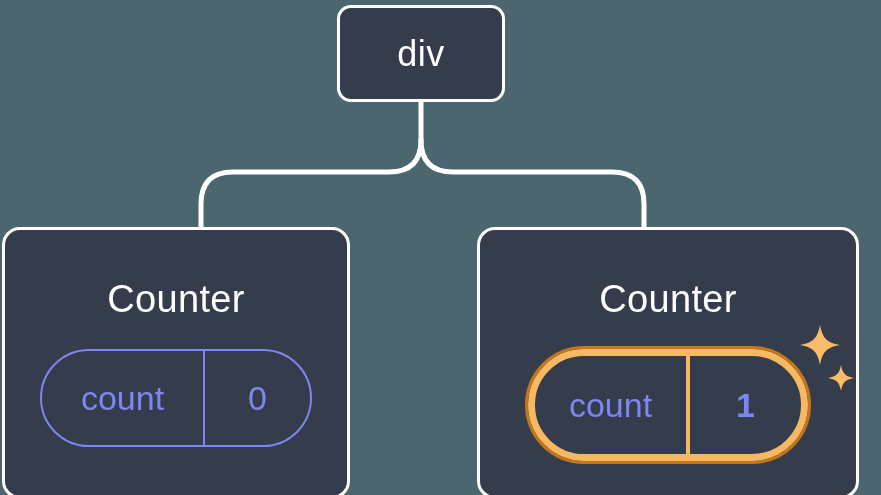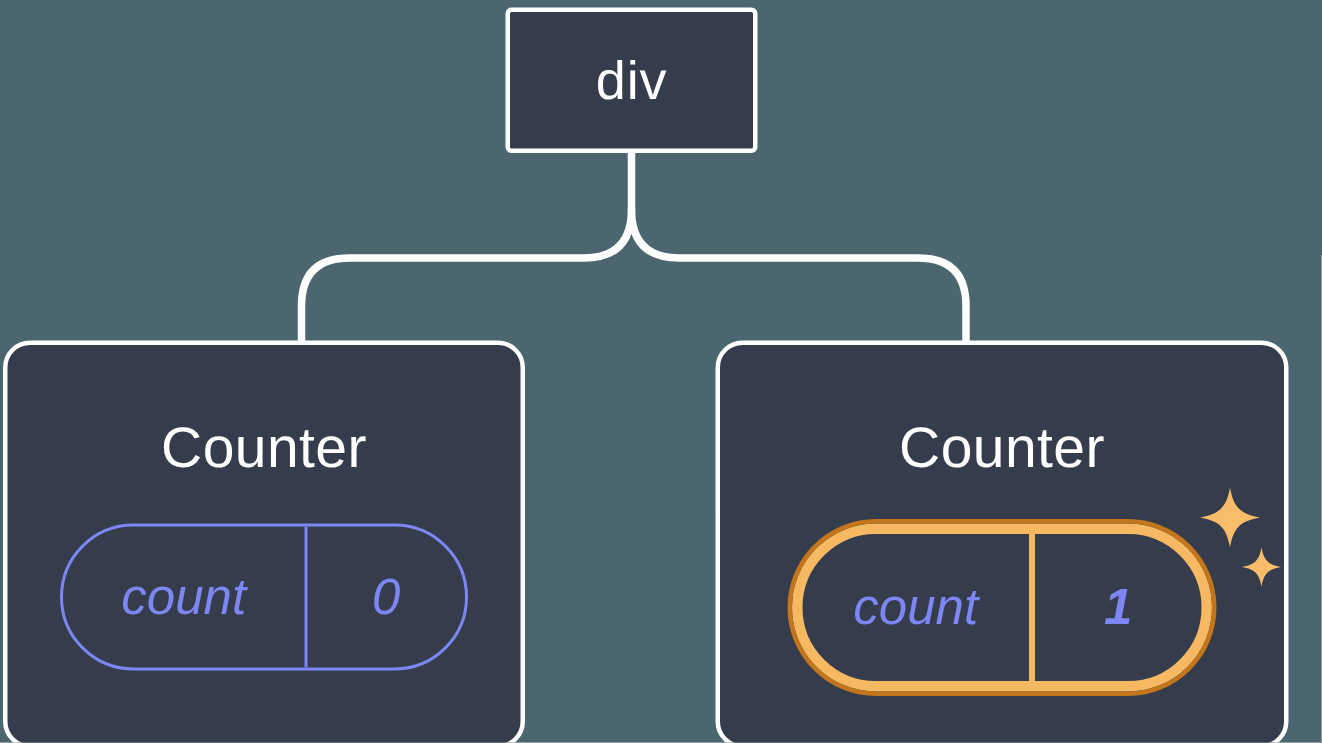--- a/index.html
+++ b/index.html
@@ -26,21 +26,21 @@
     height: 495px;
     pointer-events: none;
   }
 
   
   .node {
     position: absolute;
     box-sizing: border-box;
     background: #353c4c;
     border: 3px solid #ffffff;
-    border-radius: 4px;
+    border-radius: 14px;
   }
   .node-root {
     left: 337px;
     top: 5px;
     width: 168px;
     height: 97px;
     display: flex;
     align-items: center;
     justify-content: center;
   }
@@ -67,21 +67,20 @@
     letter-spacing: 0.3px;
   }
 
   
   .pill-wrap {
     position: relative;
     margin-top: 28px;
     display: flex;
     align-items: center;
     justify-content: flex-end;
-    font-style: italic;
   }
   .pill {
     box-sizing: border-box;
     display: flex;
     align-items: stretch;
     height: 98px;
     border-radius: 49px;
     overflow: hidden;
   }
   .pill-plain {

